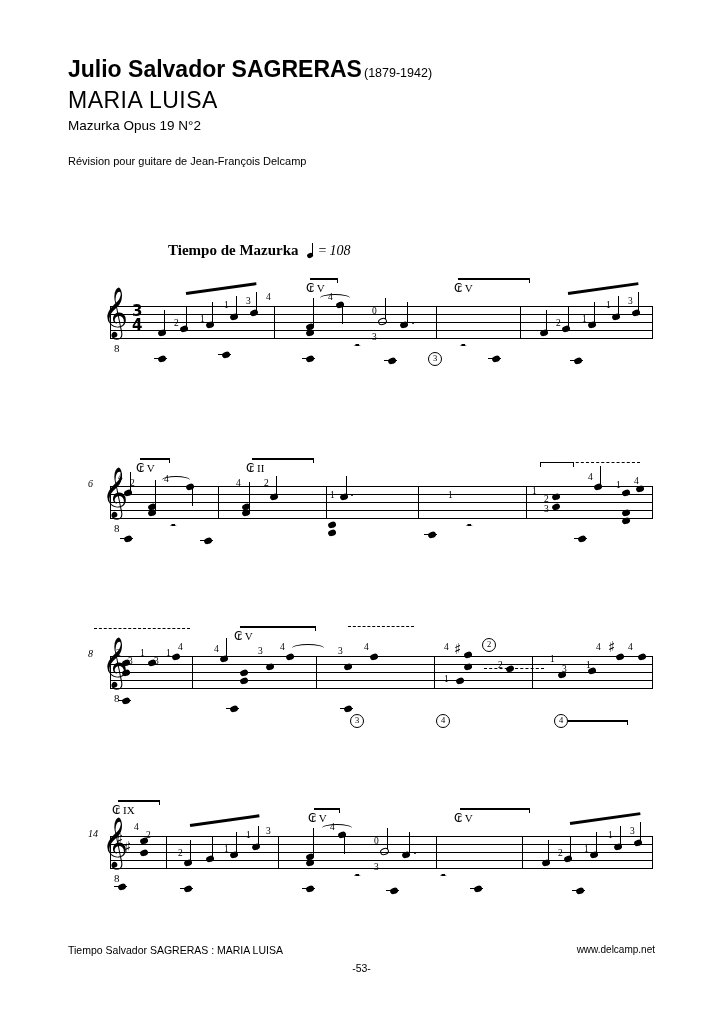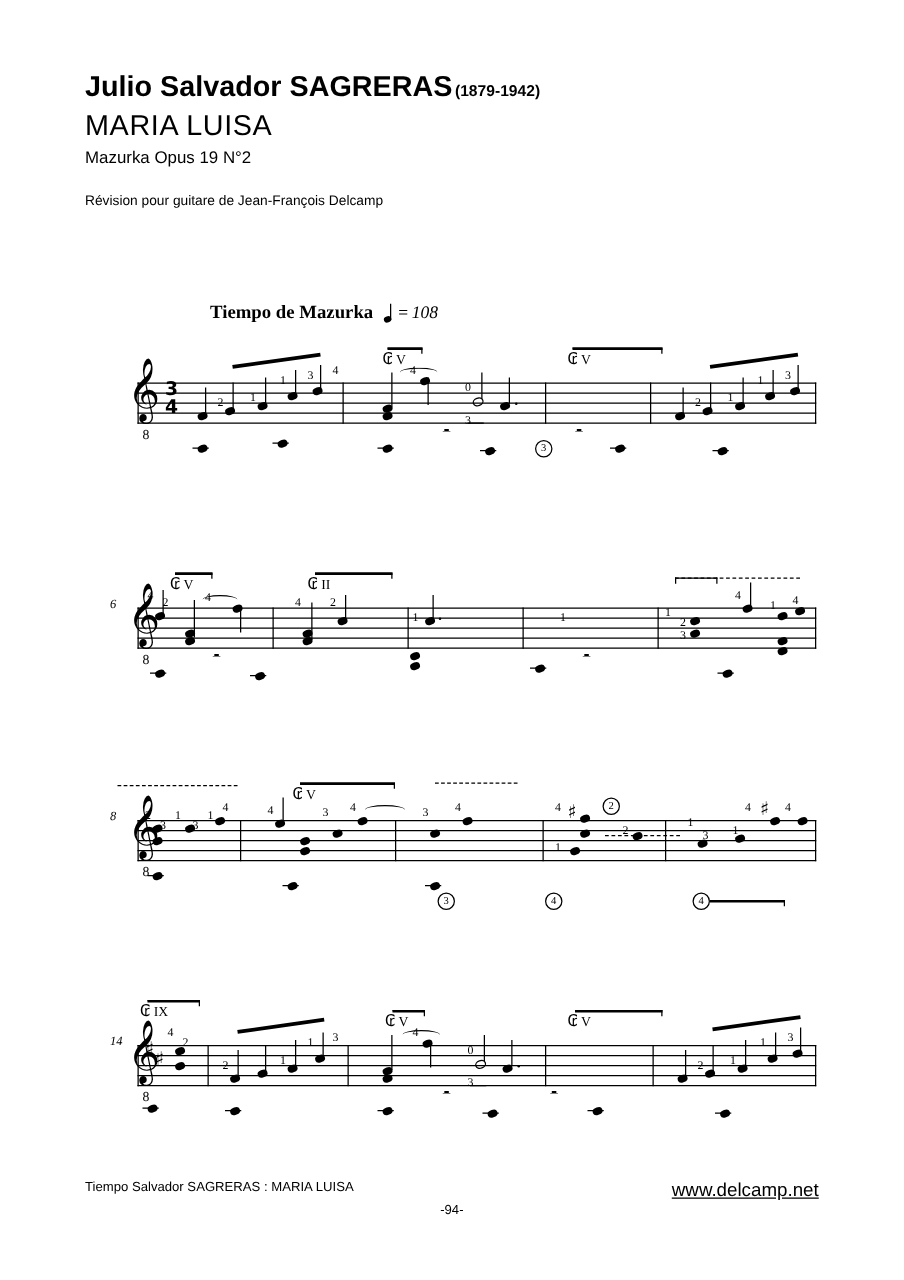--- a/index.html
+++ b/index.html
@@ -34,21 +34,21 @@
     gap: 2px;
   }
   .composer {
     font-size: 23px;
     font-weight: bold;
     letter-spacing: 0px;
     white-space: pre;
   }
   .composer-dates {
     font-size: 12.5px;
-    font-weight: bold;
+    font-weight: normal;
     white-space: pre;
   }
   .title {
     font-size: 23px;
     font-weight: normal;
     margin-top: 4px;
     letter-spacing: 0.5px;
   }
   .subtitle {
     font-size: 13.5px;
@@ -316,22 +316,21 @@
   .footer-left {
     position: absolute;
     left: 68px;
     top: 0;
     font-size: 10.5px;
   }
   .footer-right {
     position: absolute;
     right: 68px;
     top: 0;
-    font-size: 15px;
-    text-decoration: underline;
+    font-size: 10px;
   }
   .footer-center {
     position: absolute;
     left: 0;
     right: 0;
     top: 18px;
     text-align: center;
     font-size: 10.5px;
   }
 </style>
@@ -720,16 +719,16 @@
     <div class="fing" style="left:496px; top:44px;">1</div>
     <div class="fing" style="left:520px; top:30px;">1</div>
     <div class="fing" style="left:542px; top:26px;">3</div>
     <div class="note" style="left:488px; top:88px;"></div>
     <div class="ledger" style="left:484px; top:90px;"></div>
   </div>
 
   <div class="footer">
     <div class="footer-left">Tiempo Salvador SAGRERAS : MARIA LUISA</div>
     <div class="footer-right">www.delcamp.net</div>
-    <div class="footer-center">-94-</div>
+    <div class="footer-center">-53-</div>
   </div>
 
 </div>
 
 </body></html>

